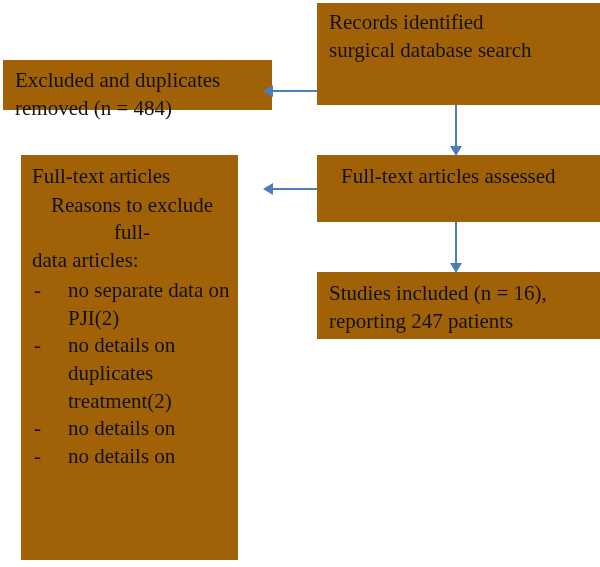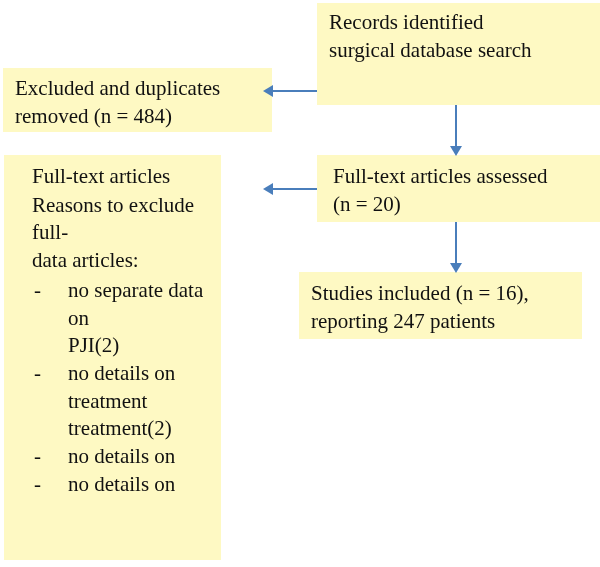--- a/index.html
+++ b/index.html
@@ -12,69 +12,70 @@
     width: 600px;
     height: 567px;
     background: #ffffff;
     overflow: hidden;
     font-family: "Liberation Serif", "DejaVu Serif", serif;
     color: #1a1a1a;
   }
 
   .box {
     position: absolute;
-    background: #fef9c3;
+    background: #a16207;
     box-sizing: border-box;
     font-size: 21px;
     line-height: 1.32;
     color: #111111;
   }
 
   
   #box-records {
     left: 317px;
     top: 3px;
     width: 283px;
     height: 102px;
     padding: 6px 10px 4px 12px;
   }
   #box-excluded-dupes {
     left: 3px;
-    top: 68px;
+    top: 60px;
     width: 269px;
-    height: 64px;
+    height: 50px;
     padding: 7px 8px 4px 12px;
   }
   #box-fulltext-assessed {
     left: 317px;
     top: 155px;
     width: 283px;
     height: 67px;
-    padding: 8px 8px 4px 16px;
+    padding: 8px 8px 4px 24px;
   }
   #box-studies-included {
-    left: 299px;
+    left: 317px;
     top: 272px;
     width: 283px;
     height: 67px;
     padding: 8px 8px 8px 12px;
   }
   #box-fulltext-excluded {
-    left: 4px;
+    left: 21px;
     top: 155px;
     width: 217px;
     height: 405px;
-    padding: 8px 6px 4px 28px;
+    padding: 8px 6px 4px 11px;
   }
 
   .box p {
     margin: 0;
   }
   .box p.gap {
     margin-top: 1px;
+    text-align: center;
   }
 
   
   .reason-list {
     margin: 2px 0 0 0;
     padding: 0;
     list-style: none;
   }
   .reason-list li {
     position: relative;
@@ -151,21 +152,20 @@
     <p>surgical database search</p>
   </div>
 
   <div class="box" id="box-excluded-dupes">
     <p>Excluded and duplicates</p>
     <p>removed (n = 484)</p>
   </div>
 
   <div class="box" id="box-fulltext-assessed">
     <p>Full-text articles assessed</p>
-    <p>(n = 20)</p>
   </div>
 
   <div class="box" id="box-studies-included">
     <p>Studies included (n = 16),</p>
     <p>reporting 247 patients</p>
   </div>
 
   <div class="box" id="box-fulltext-excluded">
     <p>Full-text articles</p>
     <p class="gap">Reasons to exclude full-</p>
@@ -173,21 +173,21 @@
 
     <ul class="reason-list">
       <li>
         <span class="dash">-</span>
         <span>no separate data on</span><br>
         <span>PJI(2)</span>
       </li>
       <li>
         <span class="dash">-</span>
         <span>no details on</span><br>
-        <span>treatment</span><br>
+        <span>duplicates</span><br>
         <span>treatment(2)</span>
       </li>
       <li>
         <span class="dash">-</span>
         <span>no details on</span><br>
       </li>
       <li>
         <span class="dash">-</span>
         <span>no details on</span><br>
       </li>

